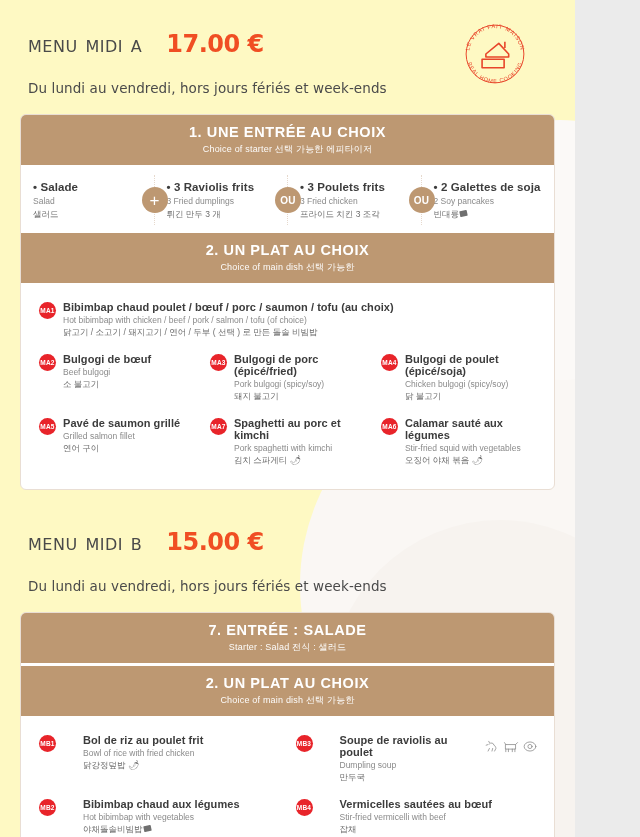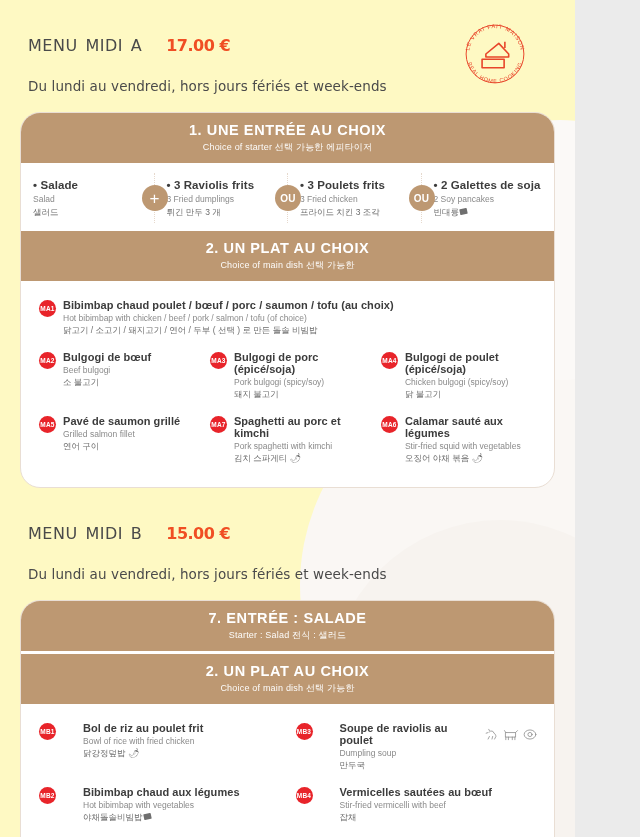--- a/index.html
+++ b/index.html
@@ -31,42 +31,42 @@
     font-family: "DejaVu Sans", sans-serif;
     font-size: 23px;
     letter-spacing: .5px;
     color: #4a4a4a;
     font-weight: 400;
     text-transform: lowercase;
     font-variant: small-caps;
   }
   .menu-price {
     font-family: "DejaVu Sans", sans-serif;
-    font-size: 16px;
+    font-size: 24px;
     font-weight: bold;
     color: #f04e23;
     letter-spacing: -.5px;
   }
   .menu-sub {
     font-family: "DejaVu Sans", sans-serif;
     font-size: 13.5px;
     color: #4a4a4a;
     margin-top: 22px;
     letter-spacing: .1px;
   }
 
   
   .logo-wrap { position: absolute; right: 42px; top: 16px; width: 76px; height: 76px; }
   .logo-wrap svg { width: 76px; height: 76px; display: block; }
 
   
   .card {
-    margin: 18px 20px 0 20px;
+    margin: 18px 20px 8px 20px;
     border: 1px solid #e9ded4;
-    border-radius: 20px;
+    border-radius: 6px;
     overflow: hidden;
     background: #fff;
   }
   .band {
     background: #bd9872;
     color: #ffffff;
     text-align: center;
     padding: 9px 4px 9px 4px;
   }
   .band-title {
@@ -244,21 +244,21 @@
                   <span>Bulgogi de bœuf</span>
                 </div>
                 <div class="d-en">Beef bulgogi</div>
                 <div class="d-kr">소 불고기</div>
               </div>
             </div>
             <div class="dish third">
               <span class="badge">MA3</span>
               <div class="dish-txt">
                 <div class="d-fr">
-                  <span>Bulgogi de porc (épicé/soja)</span>
+                  <span>Bulgogi de porc (épicé/fried)</span>
                 </div>
                 <div class="d-en">Pork bulgogi (spicy/soy)</div>
                 <div class="d-kr">돼지 불고기</div>
               </div>
             </div>
             <div class="dish third">
               <span class="badge">MA4</span>
               <div class="dish-txt">
                 <div class="d-fr">
                   <span>Bulgogi de poulet (épicé/soja)</span>

